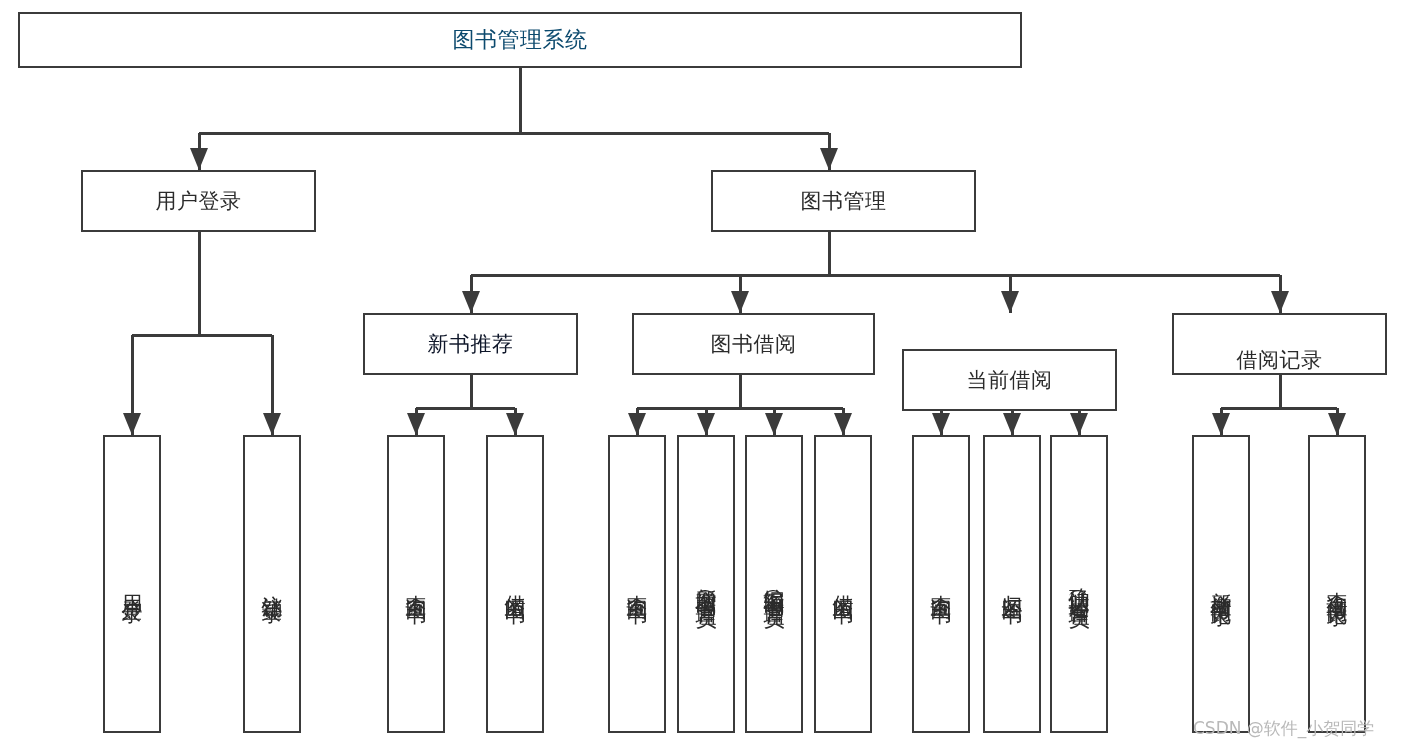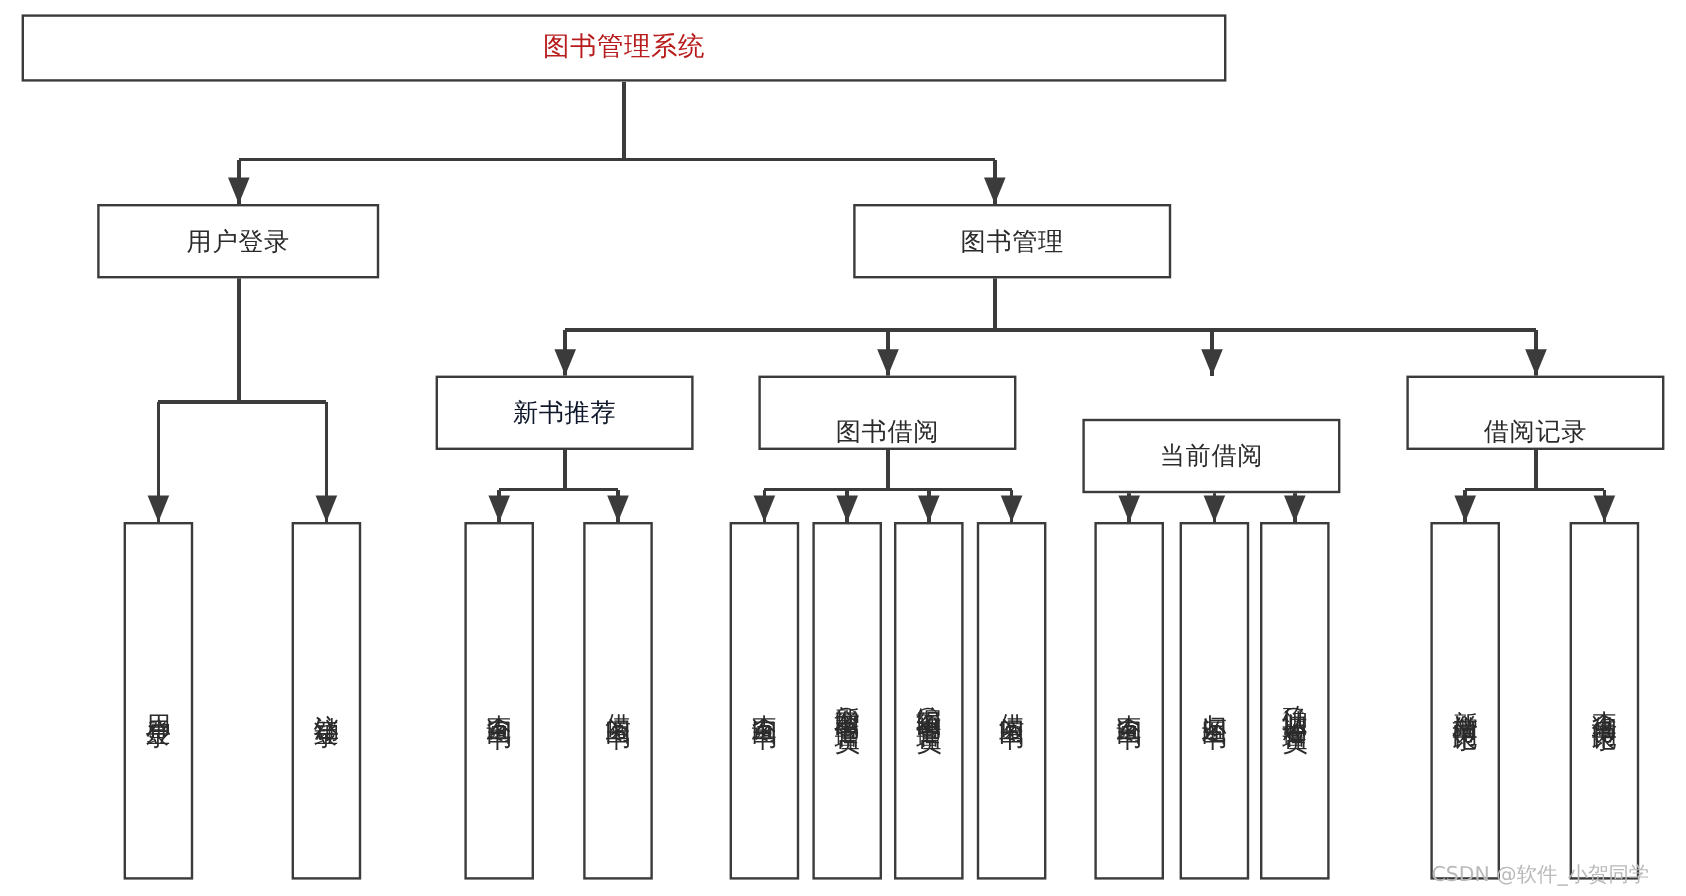--- a/index.html
+++ b/index.html
@@ -120,32 +120,32 @@
       <line x1="1280" y1="375" x2="1280" y2="408" stroke="#3b3b3b" stroke-width="3" shape-rendering="crispEdges"></line>
       <line x1="1221" y1="408" x2="1337" y2="408" stroke="#3b3b3b" stroke-width="3" shape-rendering="crispEdges"></line>
       <line x1="1221" y1="408" x2="1221" y2="435" stroke="#3b3b3b" stroke-width="3" shape-rendering="crispEdges"></line>
       <polygon points="1212,413 1230,413 1221,435" fill="#3b3b3b"></polygon>
       <line x1="1337" y1="408" x2="1337" y2="435" stroke="#3b3b3b" stroke-width="3" shape-rendering="crispEdges"></line>
       <polygon points="1328,413 1346,413 1337,435" fill="#3b3b3b"></polygon>
     </svg>
 
   <div id="node-layer">
       <div class="node-box horizontal root" style="left: 18px; top: 12px; width: 1004px; height: 56px; border-color: rgb(59, 59, 59); background: rgb(255, 255, 255);">
-        <span class="node-label" style="color: #b91c1c;">图书管理系统</span>
+        <span class="node-label" style="color: #0c4a6e;">图书管理系统</span>
       </div>
       <div class="node-box horizontal" style="left: 81px; top: 170px; width: 235px; height: 62px; border-color: rgb(59, 59, 59); background: rgb(255, 255, 255);">
         <span class="node-label" style="color: rgb(43, 43, 43);">用户登录</span>
       </div>
       <div class="node-box horizontal" style="left: 711px; top: 170px; width: 265px; height: 62px; border-color: rgb(59, 59, 59); background: rgb(255, 255, 255);">
         <span class="node-label" style="color: rgb(43, 43, 43);">图书管理</span>
       </div>
       <div class="node-box horizontal" style="left: 363px; top: 313px; width: 215px; height: 62px; border-color: rgb(59, 59, 59); background: rgb(255, 255, 255);">
         <span class="node-label" style="color: #0f172a;">新书推荐</span>
       </div>
-      <div class="node-box horizontal" style="left: 632px; top: 313px; width: 215px; height: 62px; border-color: rgb(59, 59, 59); background: rgb(255, 255, 255); align-items: flex-end;">
+      <div class="node-box horizontal" style="left: 632px; top: 313px; width: 243px; height: 62px; border-color: rgb(59, 59, 59); background: rgb(255, 255, 255);">
         <span class="node-label" style="color: rgb(43, 43, 43);">图书借阅</span>
       </div>
       <div class="node-box horizontal" style="left: 902px; top: 313px; width: 215px; height: 62px; border-color: rgb(59, 59, 59); background: rgb(255, 255, 255); margin-top: 36px;">
         <span class="node-label" style="color: rgb(43, 43, 43);">当前借阅</span>
       </div>
       <div class="node-box horizontal" style="left: 1172px; top: 313px; width: 215px; height: 62px; border-color: rgb(59, 59, 59); background: rgb(255, 255, 255); align-items: flex-end;">
         <span class="node-label" style="color: rgb(43, 43, 43);">借阅记录</span>
       </div>
       <div class="node-box vertical" style="left: 103px; top: 435px; width: 58px; height: 298px; border-color: rgb(59, 59, 59); background: rgb(255, 255, 255);">
         <span class="node-label" style="color: rgb(43, 43, 43);">用户登录</span>

